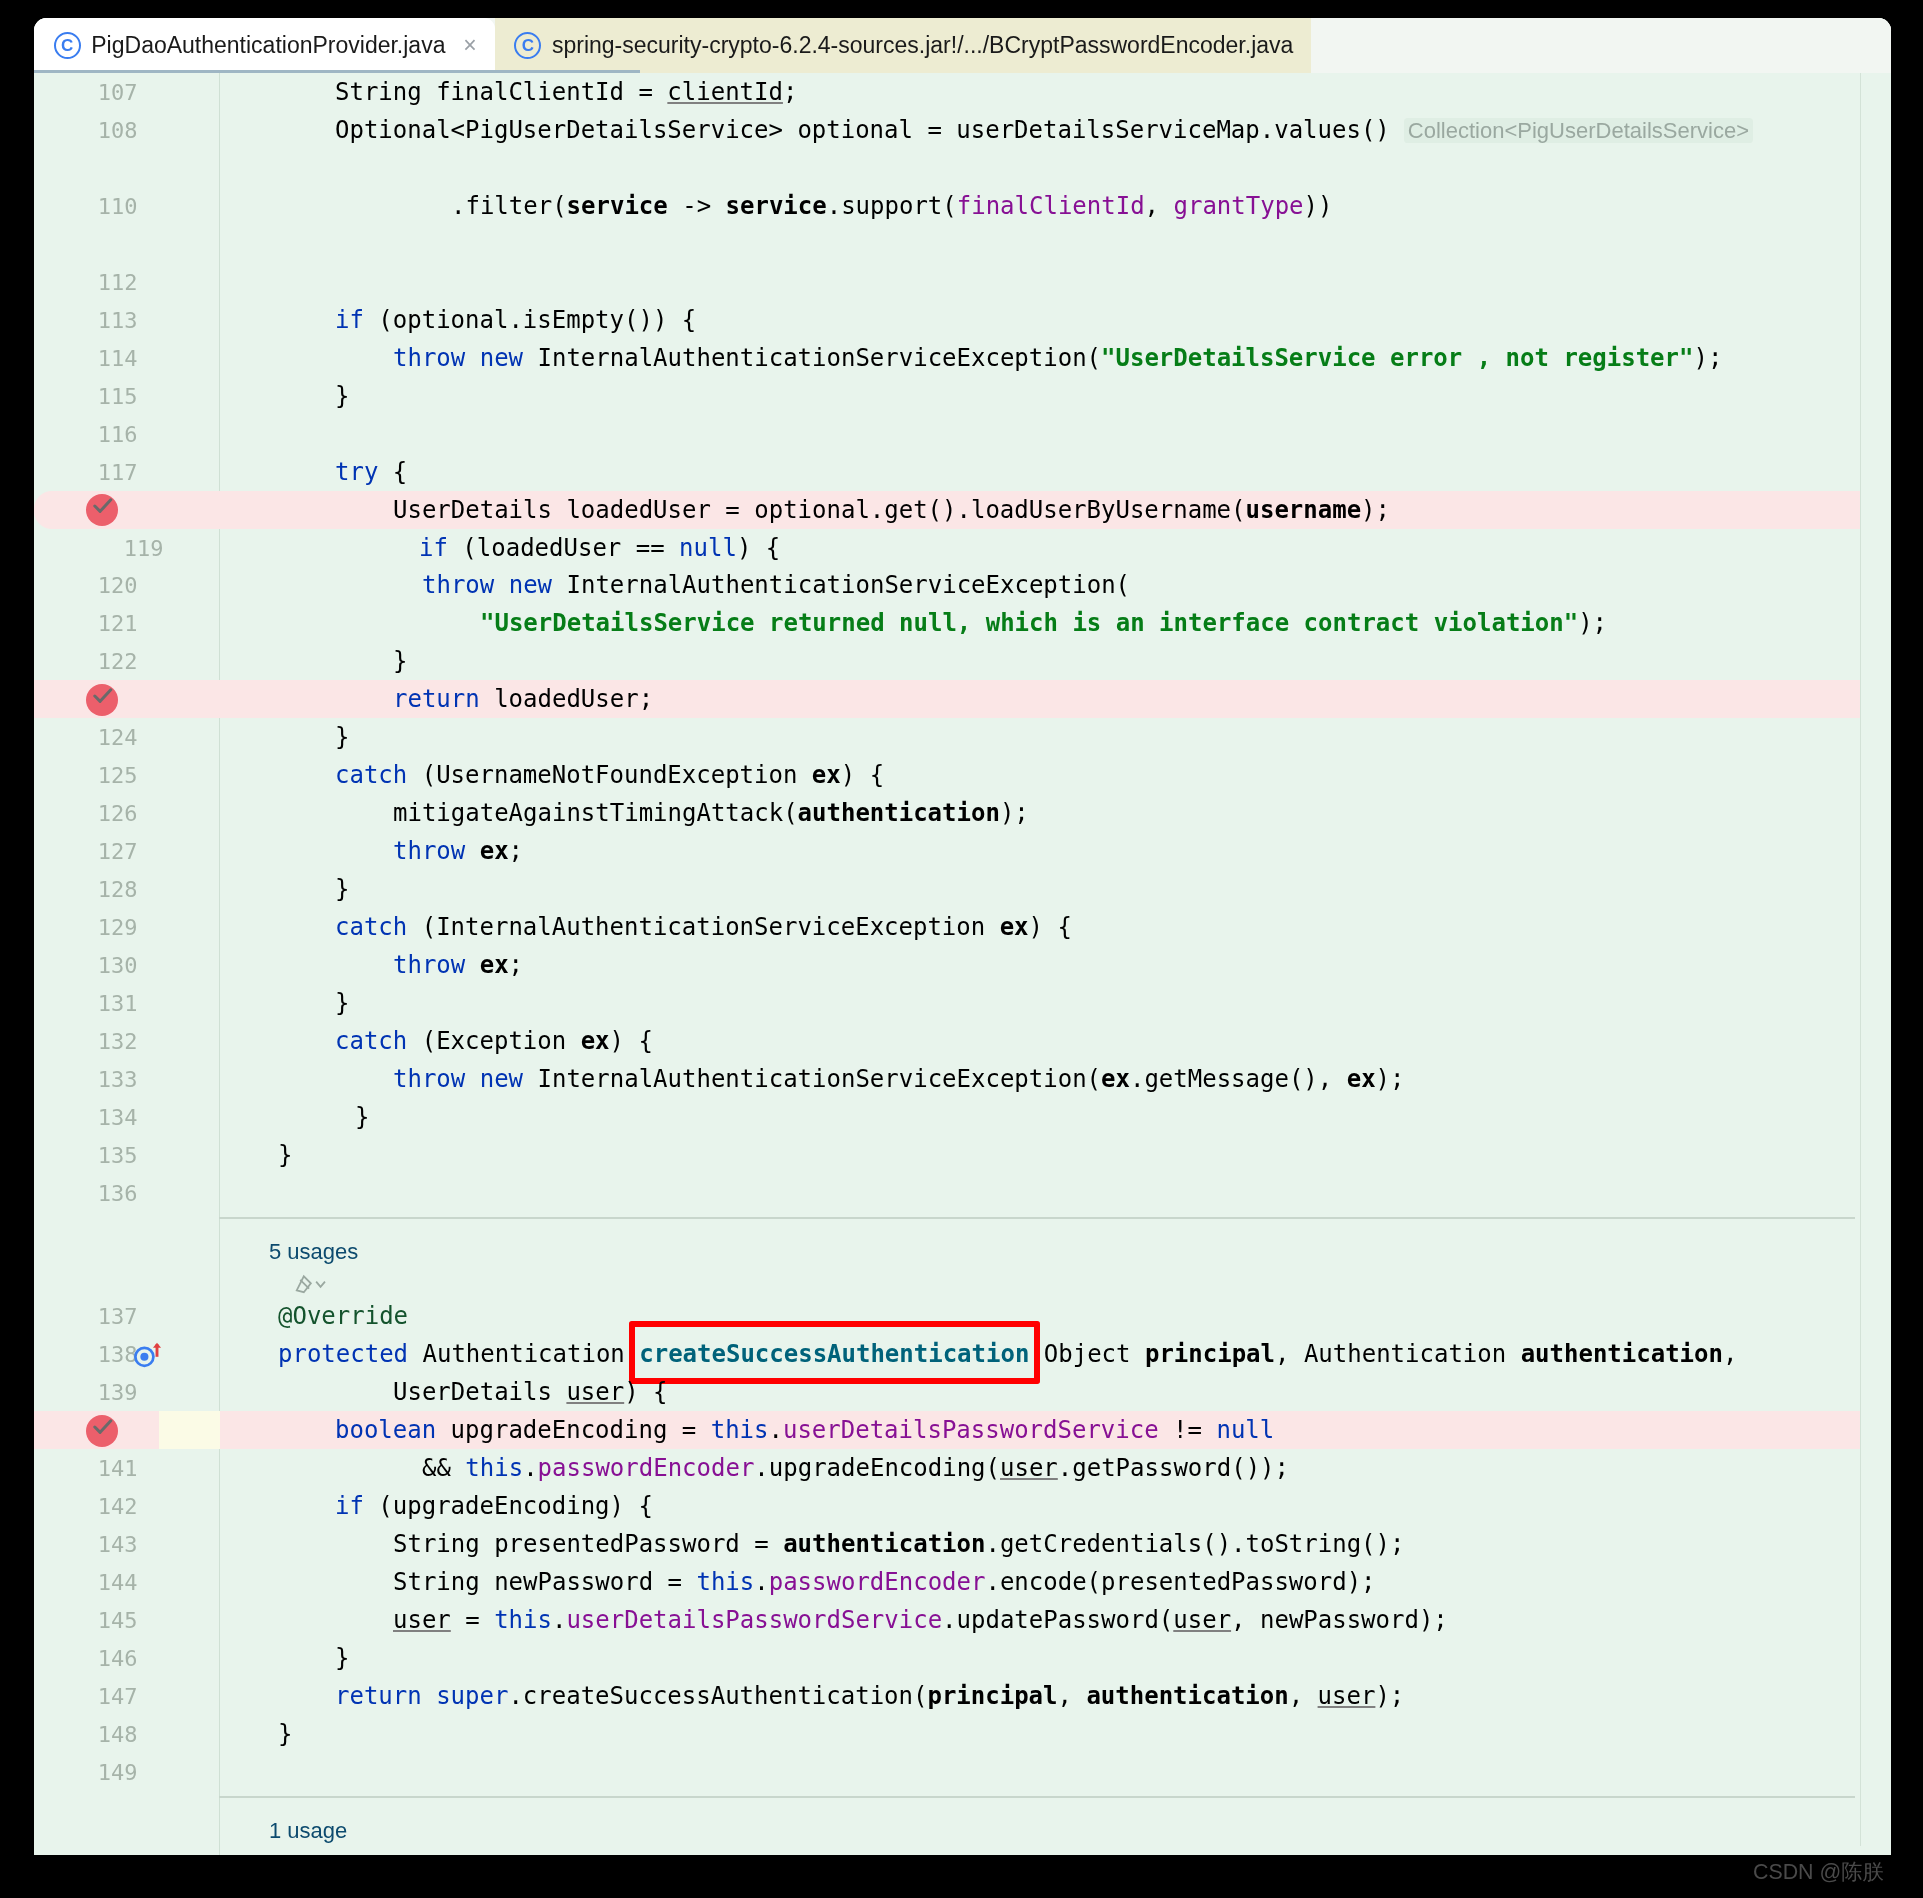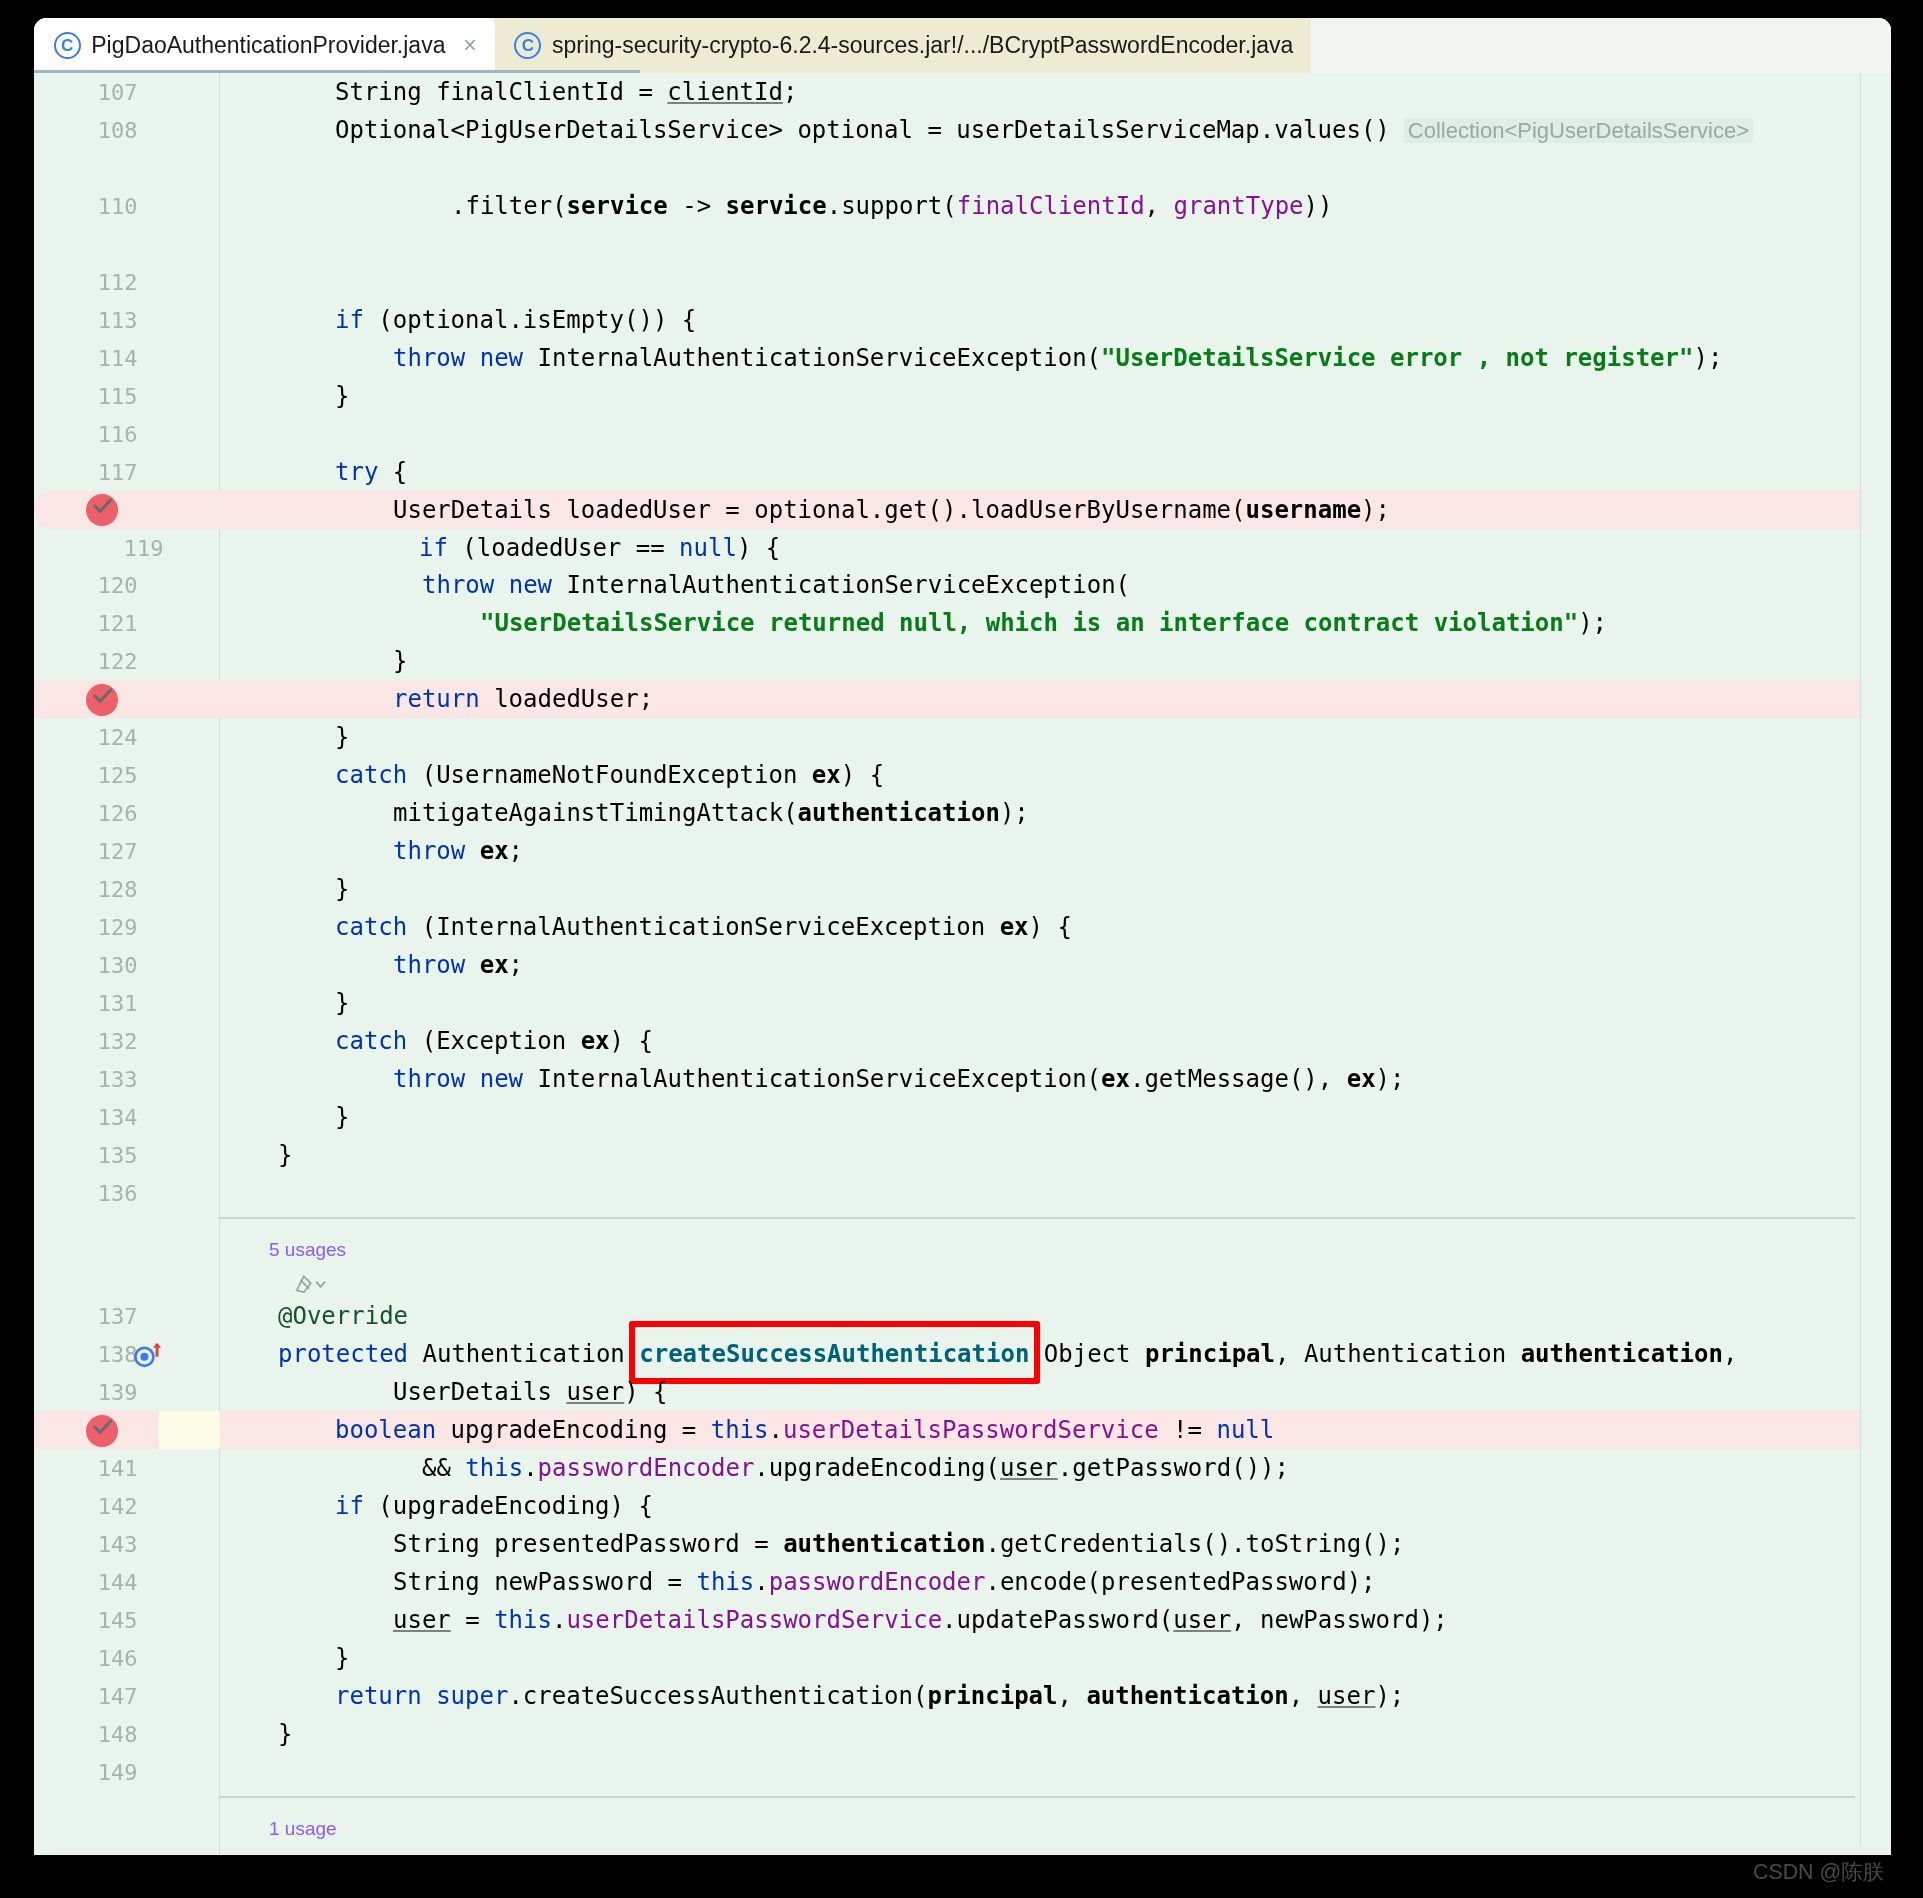--- a/index.html
+++ b/index.html
@@ -90,21 +90,21 @@
   .hint{
     color:#9aa8a0;background:#dfeee4;border-radius:3.6px;padding:0 3.6px;
     font-family:"Liberation Sans",sans-serif;font-size:22px;
   }
 
   
   .usages-sep{
     position:absolute;height:1.8px;background:#c8d6cc;
   }
   .usages-text{
-    position:absolute;color:#8b5cf6;font-size:19px;
+    position:absolute;color:#0c4a6e;font-size:22px;
     font-family:"Liberation Sans",sans-serif;
   }
   .impl-icon{position:absolute;}
 
   
   .redbox{
     position:absolute;border:6.2px solid #ff0000;border-radius:2.7px;
     box-sizing:border-box;pointer-events:none;
   }
 
@@ -174,21 +174,21 @@
         <div class="line" style="position: absolute; left: 0px; right: 0px; top: 645px;"><div class="ln-col">124</div><div class="code" style="padding-left: 176px;"><span class="">}</span></div></div>
         <div class="line" style="position: absolute; left: 0px; right: 0px; top: 683px;"><div class="ln-col">125</div><div class="code" style="padding-left: 176px;"><span class="kw">catch</span><span class=""> (UsernameNotFoundException </span><span class="bold">ex</span><span class="">) {</span></div></div>
         <div class="line" style="position: absolute; left: 0px; right: 0px; top: 721px;"><div class="ln-col">126</div><div class="code" style="padding-left: 234px;"><span class="">mitigateAgainstTimingAttack(</span><span class="bold">authentication</span><span class="">);</span></div></div>
         <div class="line" style="position: absolute; left: 0px; right: 0px; top: 759px;"><div class="ln-col">127</div><div class="code" style="padding-left: 234px;"><span class="kw">throw</span><span class=""> </span><span class="bold">ex</span><span class="">;</span></div></div>
         <div class="line" style="position: absolute; left: 0px; right: 0px; top: 797px;"><div class="ln-col">128</div><div class="code" style="padding-left: 176px;"><span class="">}</span></div></div>
         <div class="line" style="position: absolute; left: 0px; right: 0px; top: 835px;"><div class="ln-col">129</div><div class="code" style="padding-left: 176px;"><span class="kw">catch</span><span class=""> (InternalAuthenticationServiceException </span><span class="bold">ex</span><span class="">) {</span></div></div>
         <div class="line" style="position: absolute; left: 0px; right: 0px; top: 873px;"><div class="ln-col">130</div><div class="code" style="padding-left: 234px;"><span class="kw">throw</span><span class=""> </span><span class="bold">ex</span><span class="">;</span></div></div>
         <div class="line" style="position: absolute; left: 0px; right: 0px; top: 911px;"><div class="ln-col">131</div><div class="code" style="padding-left: 176px;"><span class="">}</span></div></div>
         <div class="line" style="position: absolute; left: 0px; right: 0px; top: 949px;"><div class="ln-col">132</div><div class="code" style="padding-left: 176px;"><span class="kw">catch</span><span class=""> (Exception </span><span class="bold">ex</span><span class="">) {</span></div></div>
         <div class="line" style="position: absolute; left: 0px; right: 0px; top: 987px;"><div class="ln-col">133</div><div class="code" style="padding-left: 234px;"><span class="kw">throw</span><span class=""> </span><span class="kw">new</span><span class=""> InternalAuthenticationServiceException(</span><span class="bold">ex</span><span class="">.getMessage(), </span><span class="bold">ex</span><span class="">);</span></div></div>
-        <div class="line" style="position: absolute; left: 0px; right: 8px; top: 1025px;"><div class="ln-col">134</div><div class="code" style="padding-left: 176px;"><span class="">}</span></div></div>
+        <div class="line" style="position: absolute; left: 0px; right: 8px; top: 1025px; gap: 20px;"><div class="ln-col">134</div><div class="code" style="padding-left: 176px;"><span class="">}</span></div></div>
         <div class="line" style="position: absolute; left: 0px; right: 0px; top: 1063px;"><div class="ln-col">135</div><div class="code" style="padding-left: 119px;"><span class="">}</span></div></div>
         <div class="line" style="position: absolute; left: 0px; right: 0px; top: 1101px;"><div class="ln-col">136</div><div class="code" style="padding-left: 61px;"></div></div>
         <div class="usages-sep" style="left: 185px; right: 36px; top: 1144px;"></div>
         <div class="usages-text" style="left: 235px; top: 1166px;">5 usages</div>
         <div class="impl-icon" style="left: 257px; top: 1198px; width: 45px; height: 30px;"><svg width="45" height="30" viewBox="0 0 50 34">
             <path d="M6 22 L14 6 L22 14 L14 24 Z" fill="none" stroke="#9aa8a0" stroke-width="2"></path>
             <path d="M10 10 L20 20" stroke="#9aa8a0" stroke-width="2"></path>
             <path d="M28 12 l5 6 l5 -6" fill="none" stroke="#9aa8a0" stroke-width="2"></path>
           </svg></div>
         <div class="line" style="position: absolute; left: 0px; right: 0px; top: 1224px;"><div class="ln-col">137</div><div class="code" style="padding-left: 119px;"><span class="anno">@Override</span></div></div>

